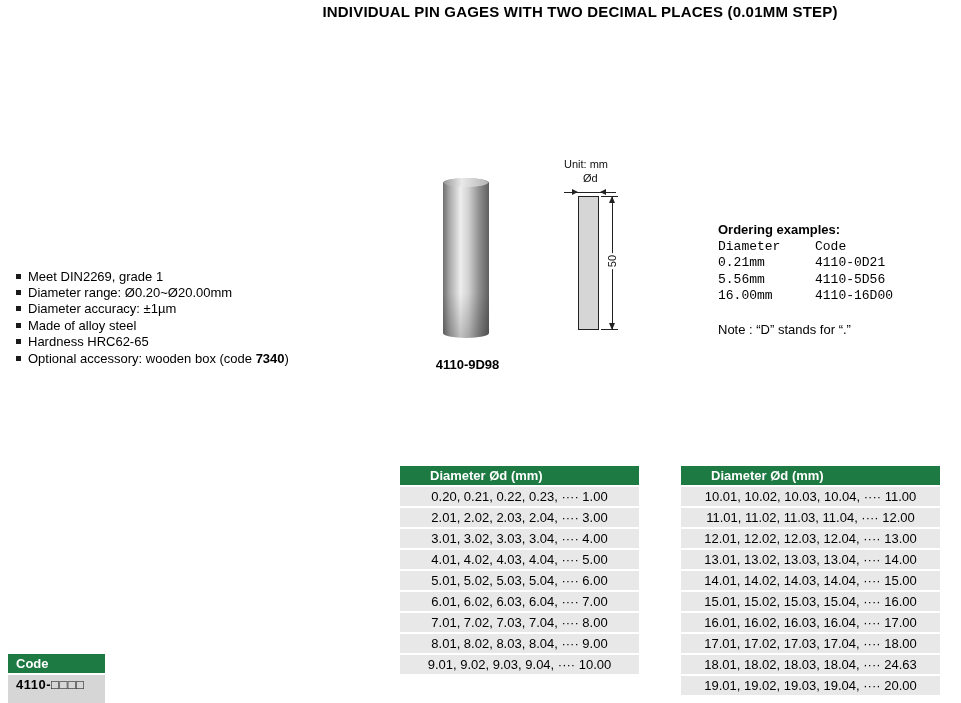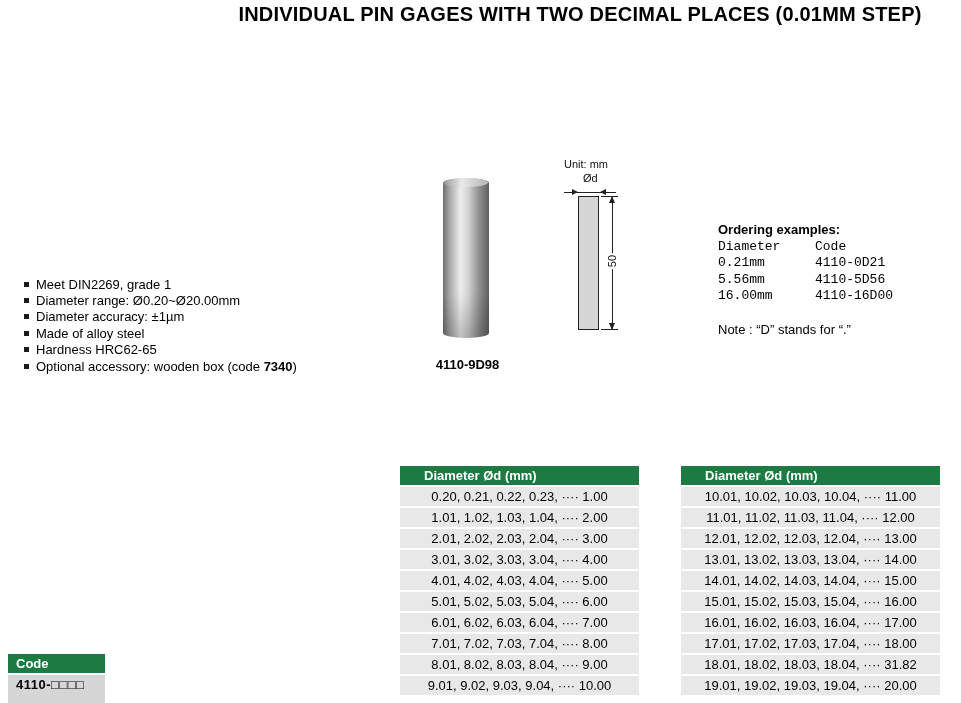--- a/index.html
+++ b/index.html
@@ -6,26 +6,26 @@
   html,body { margin:0; padding:0; }
   body {
     width:961px; height:703px; position:relative; overflow:hidden;
     background:#ffffff; color:#000;
     font-family:"Liberation Sans", sans-serif;
   }
 
   
   .title {
     position:absolute; top:3px; left:200px; width:760px;
-    text-align:center; font-size:20px; font-weight:bold; letter-spacing:.2px;
+    text-align:center; font-size:15px; font-weight:bold; letter-spacing:.2px;
     margin:0;
   }
 
   
-  .features { position:absolute; left:8px; top:260px; margin:16px; padding:0; list-style:none; font-size:13px;text-align:center; }
+  .features { position:absolute; left:8px; top:260px; margin:8px; padding:0; list-style:none; font-size:13px;text-align:center; }
   .feature-item { display:flex; align-items:center; height:16.4px; white-space:nowrap; }
   .bullet { width:5px; height:5px; background:#1a1a1a; margin-right:7px; flex:none; display:inline-block; }
 
   
   .pin { position:absolute; left:443px; top:178px; width:46px; height:160px; }
   .pin-body {
     position:absolute; inset:0;
     border-radius:23px / 5px;
     background:linear-gradient(90deg,#6f6f6f 0%,#a8a8a8 14%,#ededed 38%,#d2d2d2 55%,#919191 78%,#5f5f5f 100%);
   }
@@ -65,21 +65,21 @@
   .ord-row { display:flex; align-items:center; height:16.4px; white-space:nowrap;font-family:Liberation Mono, monospace; }
   .ord-col-d { width:97px; flex:none; }
   .ord-note { height:16.4px; margin-top:18px; white-space:nowrap; }
 
   
   .dtable { position:absolute; top:466px; }
   .dtable-left  { left:400px; width:239px; }
   .dtable-right { left:681px; width:259px; }
   .thead {
     background:var(--green,#1e7a43); color:#fff; font-weight:bold; font-size:13px;
-    height:19px; line-height:19px; padding-left:24px;
+    height:19px; line-height:19px; padding-left:30px;
   }
   .trow {
     background:var(--row_gray,#e8e8e8); height:19px; line-height:19px;
     text-align:center; font-size:13px; margin-top:2px; white-space:nowrap;
   }
 
   
   .code-head {
     position:absolute; left:8px; top:654px; width:97px; height:19px;
     background:var(--green,#1e7a43); color:#fff; font-weight:bold; font-size:13px;
@@ -165,21 +165,20 @@
         <span>4110-16D00</span>
       </div>
     </div>
   <div class="ord-note">Note : “D” stands for “.”</div>
 </div>
 
 <div class="dtable dtable-left">
   <div class="thead">Diameter Ød (mm)</div>
   <div class="tbody">
       <div class="trow">0.20, 0.21, 0.22, 0.23, ···· 1.00</div>
-      <div class="trow">1.01, 1.02, 1.03, 1.04, ···· 2.00</div>
       <div class="trow">2.01, 2.02, 2.03, 2.04, ···· 3.00</div>
       <div class="trow">3.01, 3.02, 3.03, 3.04, ···· 4.00</div>
       <div class="trow">4.01, 4.02, 4.03, 4.04, ···· 5.00</div>
       <div class="trow">5.01, 5.02, 5.03, 5.04, ···· 6.00</div>
       <div class="trow">6.01, 6.02, 6.03, 6.04, ···· 7.00</div>
       <div class="trow">7.01, 7.02, 7.03, 7.04, ···· 8.00</div>
       <div class="trow">8.01, 8.02, 8.03, 8.04, ···· 9.00</div>
       <div class="trow">9.01, 9.02, 9.03, 9.04, ···· 10.00</div>
     </div>
 </div>
@@ -188,19 +187,19 @@
   <div class="thead">Diameter Ød (mm)</div>
   <div class="tbody">
       <div class="trow">10.01, 10.02, 10.03, 10.04, ···· 11.00</div>
       <div class="trow">11.01, 11.02, 11.03, 11.04, ···· 12.00</div>
       <div class="trow">12.01, 12.02, 12.03, 12.04, ···· 13.00</div>
       <div class="trow">13.01, 13.02, 13.03, 13.04, ···· 14.00</div>
       <div class="trow">14.01, 14.02, 14.03, 14.04, ···· 15.00</div>
       <div class="trow">15.01, 15.02, 15.03, 15.04, ···· 16.00</div>
       <div class="trow">16.01, 16.02, 16.03, 16.04, ···· 17.00</div>
       <div class="trow">17.01, 17.02, 17.03, 17.04, ···· 18.00</div>
-      <div class="trow">18.01, 18.02, 18.03, 18.04, ···· 31.82</div>
+      <div class="trow">18.01, 18.02, 18.03, 18.04, ···· 24.63</div>
       <div class="trow">19.01, 19.02, 19.03, 19.04, ···· 20.00</div>
     </div>
 </div>
 
 <div class="code-head">Code</div>
 <div class="code-value">4110-□□□□</div>
 
 </body></html>

